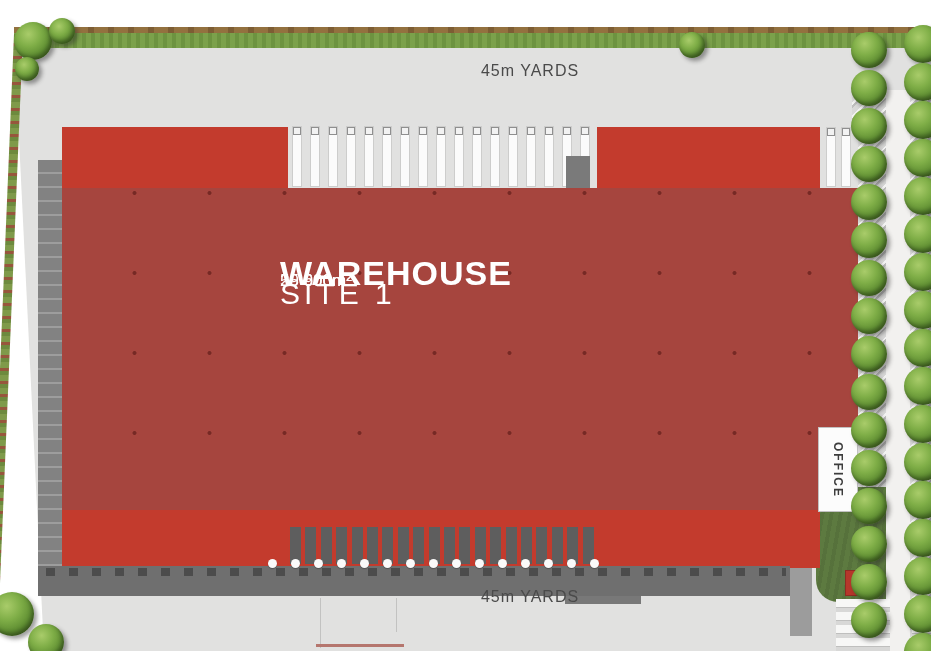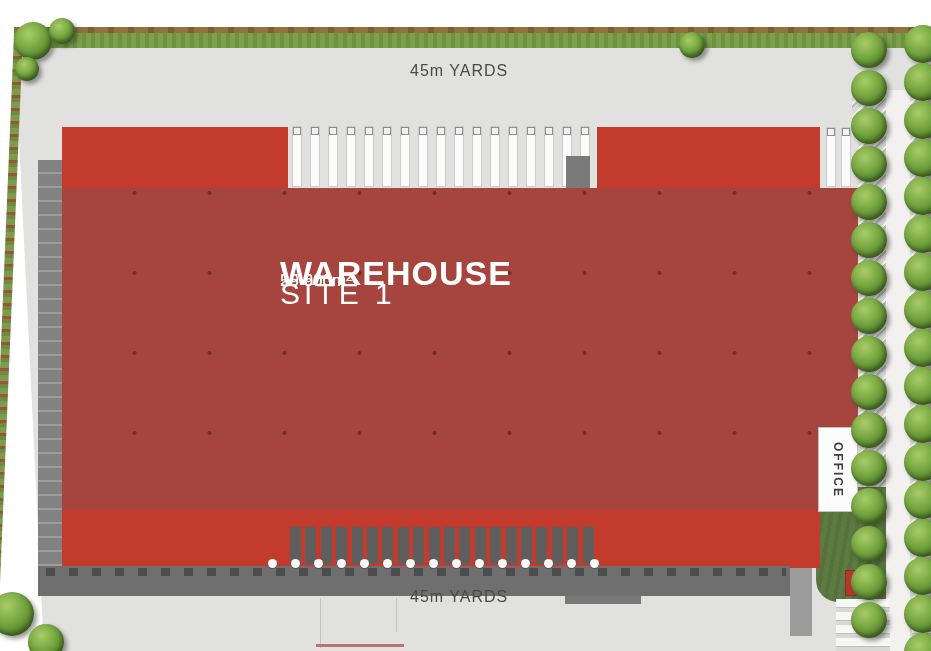--- a/index.html
+++ b/index.html
@@ -61,21 +61,21 @@
   .office span{position:static;writing-mode:vertical-rl;font-weight:bold;font-size:12px;
      letter-spacing:2px;color:#3d3d3d;}
 
   
   .yline{background:#c2c2c1;z-index:2;}
   .yline1{left:320px;top:598px;width:1px;height:50px;}
   .yline2{left:396px;top:598px;width:1px;height:34px;}
   .redline{left:316px;top:644px;width:88px;height:3px;background:#b5766e;z-index:2;}
 
   
-  .yard-label{width:240px;text-align:left;font-size:16px;color:var(--text_gray,#4a4a4a);
+  .yard-label{width:240px;text-align:center;font-size:16px;color:var(--text_gray,#4a4a4a);
      letter-spacing:1px;z-index:7;}
   .yard-label-top{left:410px;top:62px;}
   .yard-label-bottom{left:410px;top:588px;}
   .bldg-text{left:280px;top:256px;width:345px;text-align:center;color:var(--text_white,#fff);z-index:7;}
   .bldg-text *{position:static;display:block;}
   .t-name{font-size:34px;font-weight:bold;letter-spacing:1px;line-height:1.05;}
   .t-area{font-size:17px;margin-top:15px;text-align:right;}
   .t-site{font-size:30px;font-weight:normal;letter-spacing:4px;margin-top:22px;line-height:1.05;}
 
   

